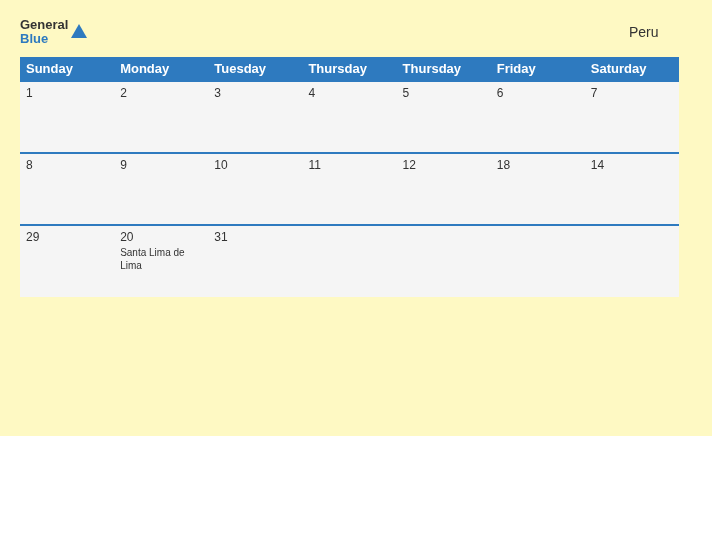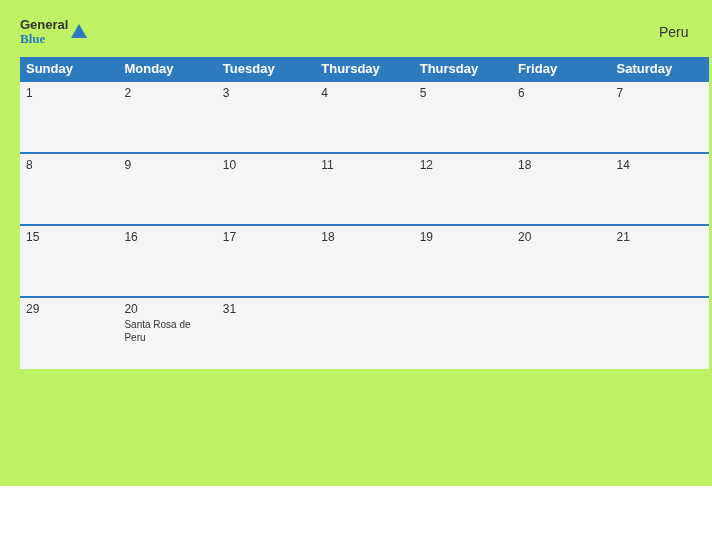--- a/index.html
+++ b/index.html
@@ -5,23 +5,23 @@
     * { box-sizing: border-box; margin: 0; padding: 0; }
     body {
       font-family: Arial, sans-serif;
       background: #fff;
       width: 712px;
       height: 550px;
       overflow: hidden;
     }
     .page {
       width: 712px;
-      height: 486px;
-      background: #bef264;
-      padding: 18px 3px 10px 20px;
+      height: 436px;
+      background: #fef9c3;
+      padding: 18px 33px 10px 20px;
     }
     .header {
       display: flex;
       align-items: center;
       justify-content: space-between;
       margin-bottom: 10px;
     }
     .logo {
       display: flex;
       align-items: center;
@@ -36,21 +36,20 @@
     }
     .logo-general {
       color: #333;
       font-size: 13px;
       font-weight: bold;
     }
     .logo-blue {
       color: #2e7abf;
       font-size: 13px;
       font-weight: bold;
-      font-family: Liberation Serif, serif;
     }
     .logo-triangle {
       width: 0;
       height: 0;
       border-left: 8px solid transparent;
       border-right: 8px solid transparent;
       border-bottom: 14px solid #2e7abf;
       margin-left: 3px;
       margin-bottom: 2px;
     }
@@ -181,48 +180,25 @@
           </td>
           <td>
             <span class="day-num">18</span>
           </td>
           <td>
             <span class="day-num">14</span>
           </td>
         </tr>
         <tr>
           <td>
-            <span class="day-num">15</span>
-          </td>
-          <td>
-            <span class="day-num">16</span>
-          </td>
-          <td>
-            <span class="day-num">17</span>
-          </td>
-          <td>
-            <span class="day-num">18</span>
-          </td>
-          <td>
-            <span class="day-num">19</span>
+            <span class="day-num">29</span>
           </td>
           <td>
             <span class="day-num">20</span>
-          </td>
-          <td>
-            <span class="day-num">21</span>
-          </td>
-        </tr>
-        <tr>
-          <td>
-            <span class="day-num">29</span>
-          </td>
-          <td>
-            <span class="day-num">20</span>
-            <span class="holiday">Santa Rosa de Peru</span>
+            <span class="holiday">Santa Lima de Lima</span>
           </td>
           <td>
             <span class="day-num">31</span>
           </td>
           <td class="empty"></td>
           <td class="empty"></td>
           <td class="empty"></td>
           <td class="empty"></td>
         </tr>
       </tbody>

